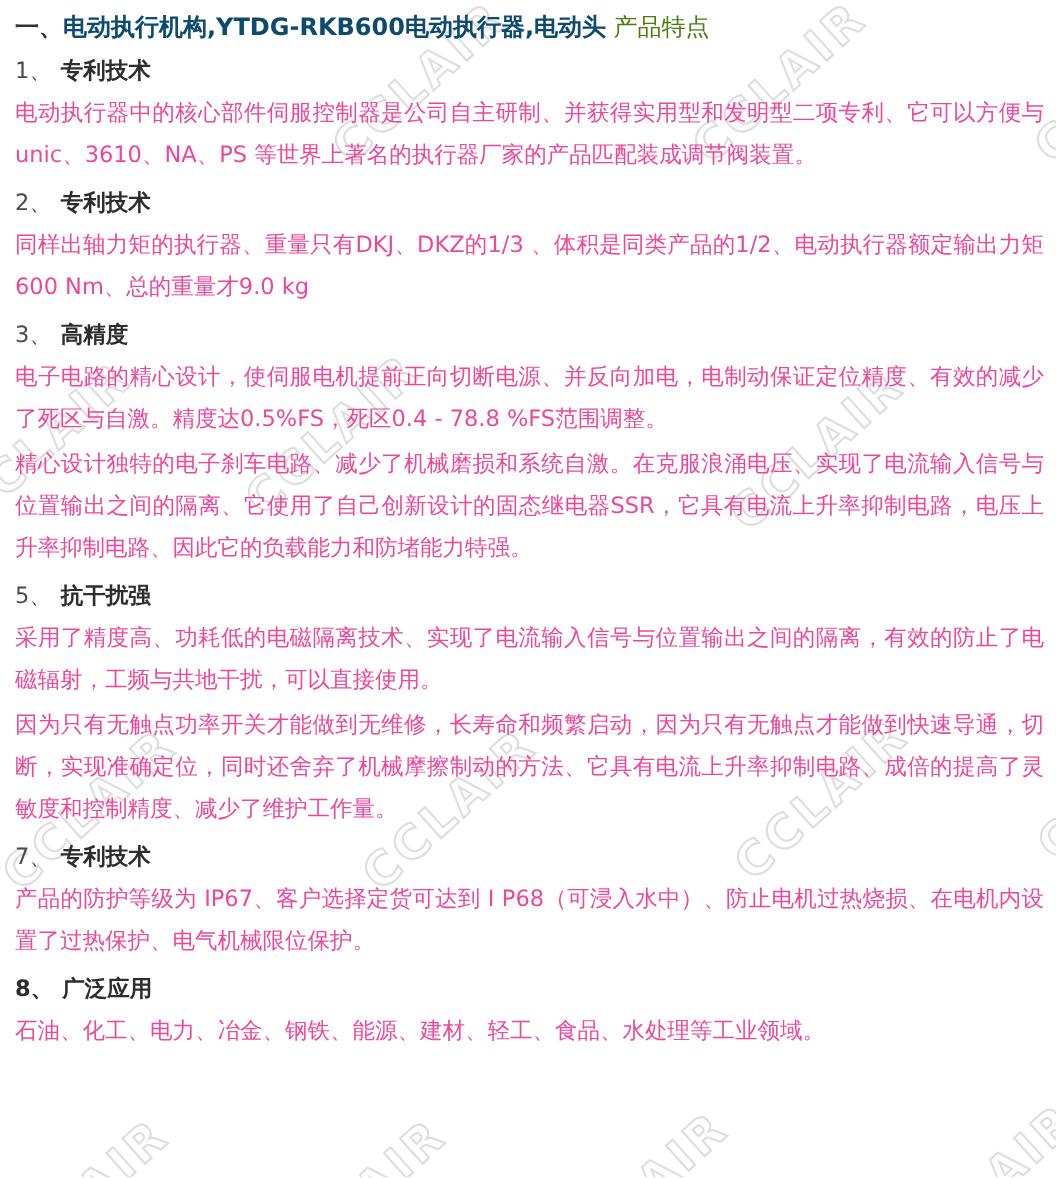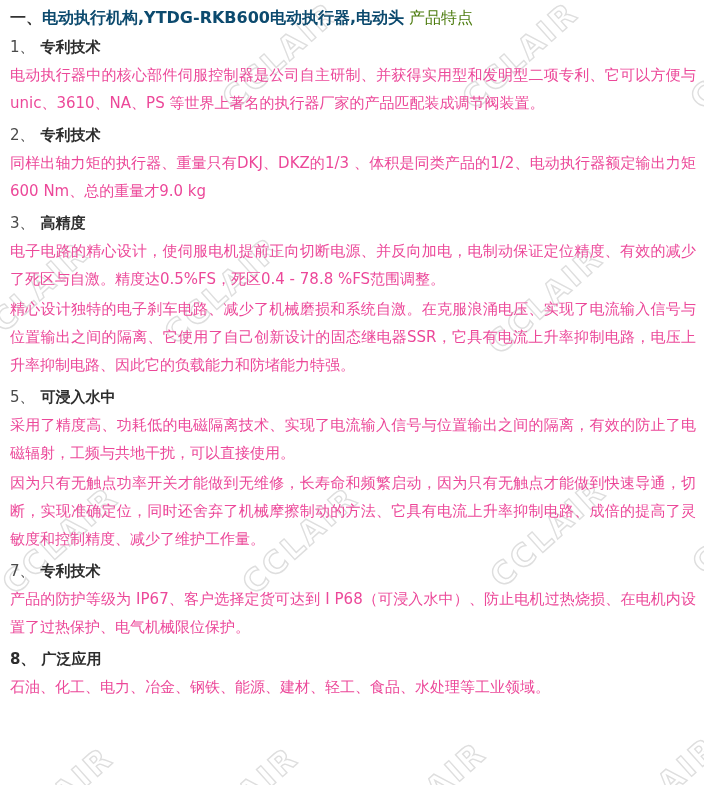--- a/index.html
+++ b/index.html
@@ -84,21 +84,21 @@
   <p class="sec-body">同样出轴力矩的执行器、重量只有DKJ、DKZ的1/3 、体积是同类产品的1/2、电动执行器额定输出力矩600 Nm、总的重量才9.0 kg</p>
 
   <div class="sec-h">
     <span class="num">3、</span><span class="sec-title">高精度</span>
   </div>
   <p class="sec-body">电子电路的精心设计，使伺服电机提前正向切断电源、并反向加电，电制动保证定位精度、有效的减少了死区与自激。精度达0.5%FS，死区0.4 - 78.8 %FS范围调整。</p>
 
   <p class="sec-body">精心设计独特的电子刹车电路、减少了机械磨损和系统自激。在克服浪涌电压、实现了电流输入信号与位置输出之间的隔离、它使用了自己创新设计的固态继电器SSR，它具有电流上升率抑制电路，电压上升率抑制电路、因此它的负载能力和防堵能力特强。</p>
 
   <div class="sec-h">
-    <span class="num">5、</span><span class="sec-title">可浸入水中</span>
+    <span class="num">5、</span><span class="sec-title">抗干扰强</span>
   </div>
   <p class="sec-body">采用了精度高、功耗低的电磁隔离技术、实现了电流输入信号与位置输出之间的隔离，有效的防止了电磁辐射，工频与共地干扰，可以直接使用。</p>
 
   <p class="sec-body">因为只有无触点功率开关才能做到无维修，长寿命和频繁启动，因为只有无触点才能做到快速导通，切断，实现准确定位，同时还舍弃了机械摩擦制动的方法、它具有电流上升率抑制电路、成倍的提高了灵敏度和控制精度、减少了维护工作量。</p>
 
   <div class="sec-h">
     <span class="num">7、</span><span class="sec-title">专利技术</span>
   </div>
   <p class="sec-body">产品的防护等级为 IP67、客户选择定货可达到 I P68（可浸入水中）、防止电机过热烧损、在电机内设置了过热保护、电气机械限位保护。</p>
 

